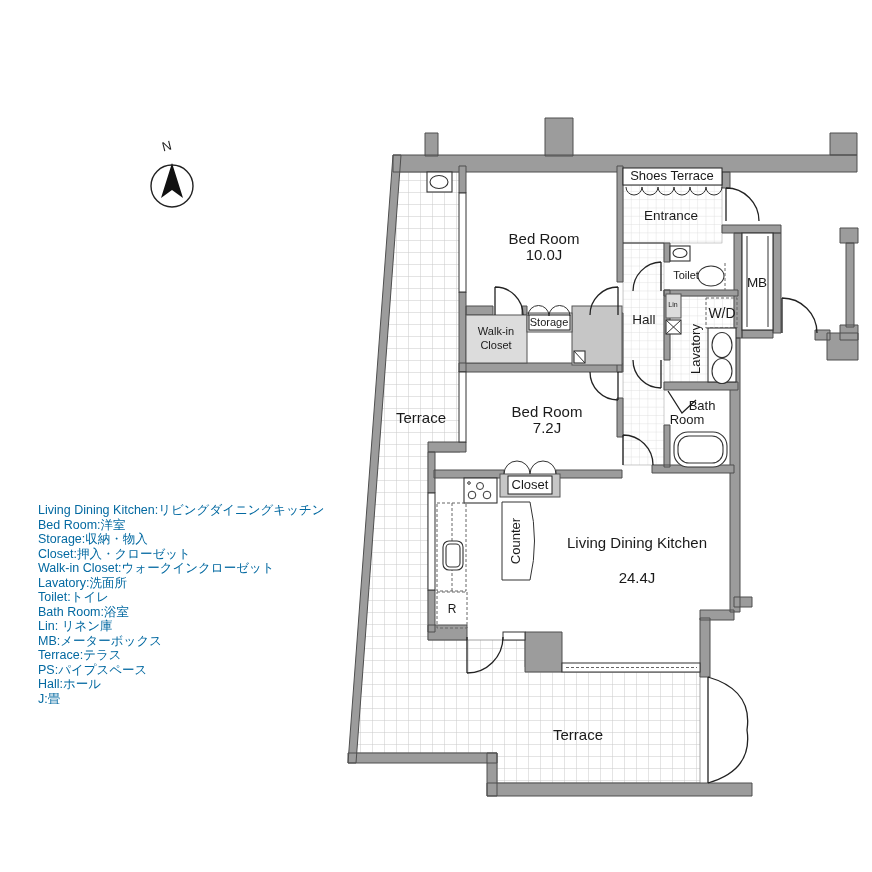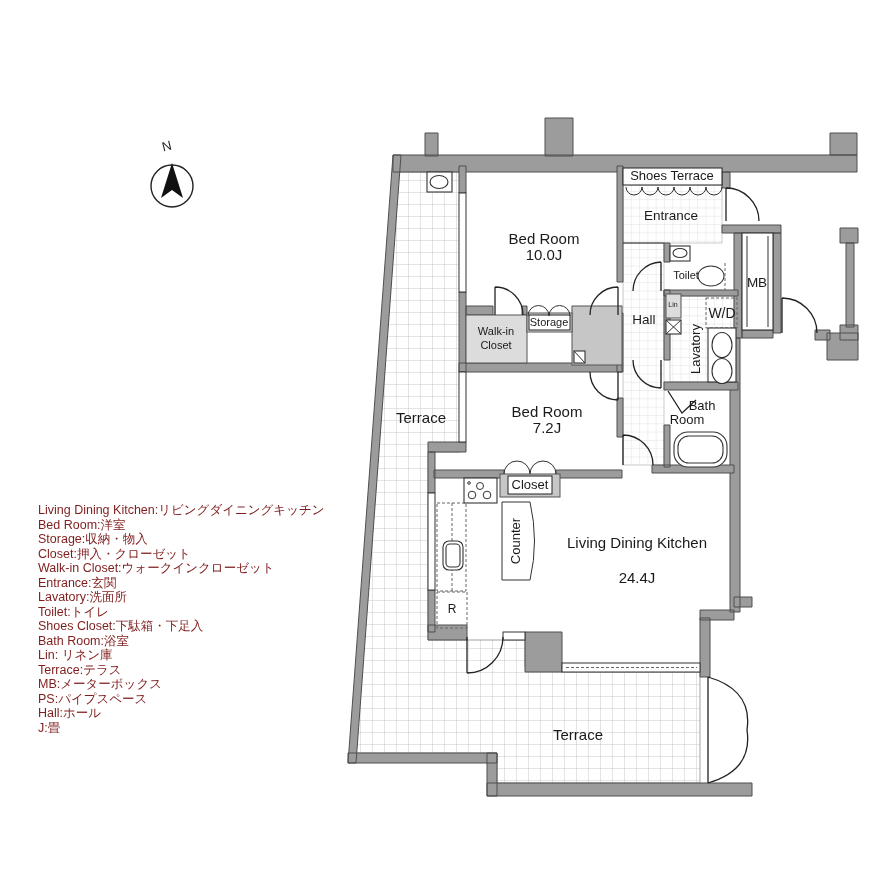--- a/index.html
+++ b/index.html
@@ -17,21 +17,21 @@
   .shadeM{fill:var(--shade_mid);stroke:#555;stroke-width:1;}
   .labelbox{fill:#fff;stroke:#222;stroke-width:1;}
   .dash{fill:none;stroke:#666;stroke-width:1;stroke-dasharray:3 2;}
   .needle{fill:#111;stroke:none;}
   .lbl{position:absolute;transform:translate(-50%,-50%);white-space:nowrap;
        font-size:15px;line-height:1.15;text-align:center;}
   .f13{font-size:13px;} .f14{font-size:13.5px;} .f11{font-size:11px;}
   .f10{font-size:14px;} .f7{font-size:7px;} .f12{font-size:12px;}
   .vert{transform:translate(-50%,-50%) rotate(-90deg);}
   .nrot{transform:translate(-50%,-50%) rotate(-14deg);}
-  .legend{position:absolute;left:38px;top:503px;font-size:12.5px;line-height:14.5px;color:#7f1d1d;}
+  .legend{position:absolute;left:38px;top:503px;font-size:12.5px;line-height:14.5px;color:#0369a1;}
 </style>
 </head>
 <body>
 
 <div class="stage">
 
   <svg width="872" height="872" viewBox="0 0 872 872">
     <defs>
       <pattern id="pg" width="12" height="12" patternUnits="userSpaceOnUse">
         <path d="M12,0 H0 V12" fill="none" stroke="#c9c9c9" stroke-width="1"></path>
@@ -196,26 +196,24 @@
   <div class="lbl f13" style="left:530px;top:485px;">Closet</div>
   <div class="lbl vert f13" style="left:516px;top:541px;">Counter</div>
   <div class="lbl f12" style="left:452px;top:610px;">R</div>
 
   <div class="legend">
     <div>Living Dining Kitchen:リビングダイニングキッチン</div>
     <div>Bed Room:洋室</div>
     <div>Storage:収納・物入</div>
     <div>Closet:押入・クローゼット</div>
     <div>Walk-in Closet:ウォークインクローゼット</div>
-    <div>Entrance:玄関</div>
     <div>Lavatory:洗面所</div>
     <div>Toilet:トイレ</div>
-    <div>Shoes Closet:下駄箱・下足入</div>
     <div>Bath Room:浴室</div>
     <div>Lin: リネン庫</div>
+    <div>MB:メーターボックス</div>
     <div>Terrace:テラス</div>
-    <div>MB:メーターボックス</div>
     <div>PS:パイプスペース</div>
     <div>Hall:ホール</div>
     <div>J:畳</div>
   </div>
 
 </div>
 
 </body></html>

